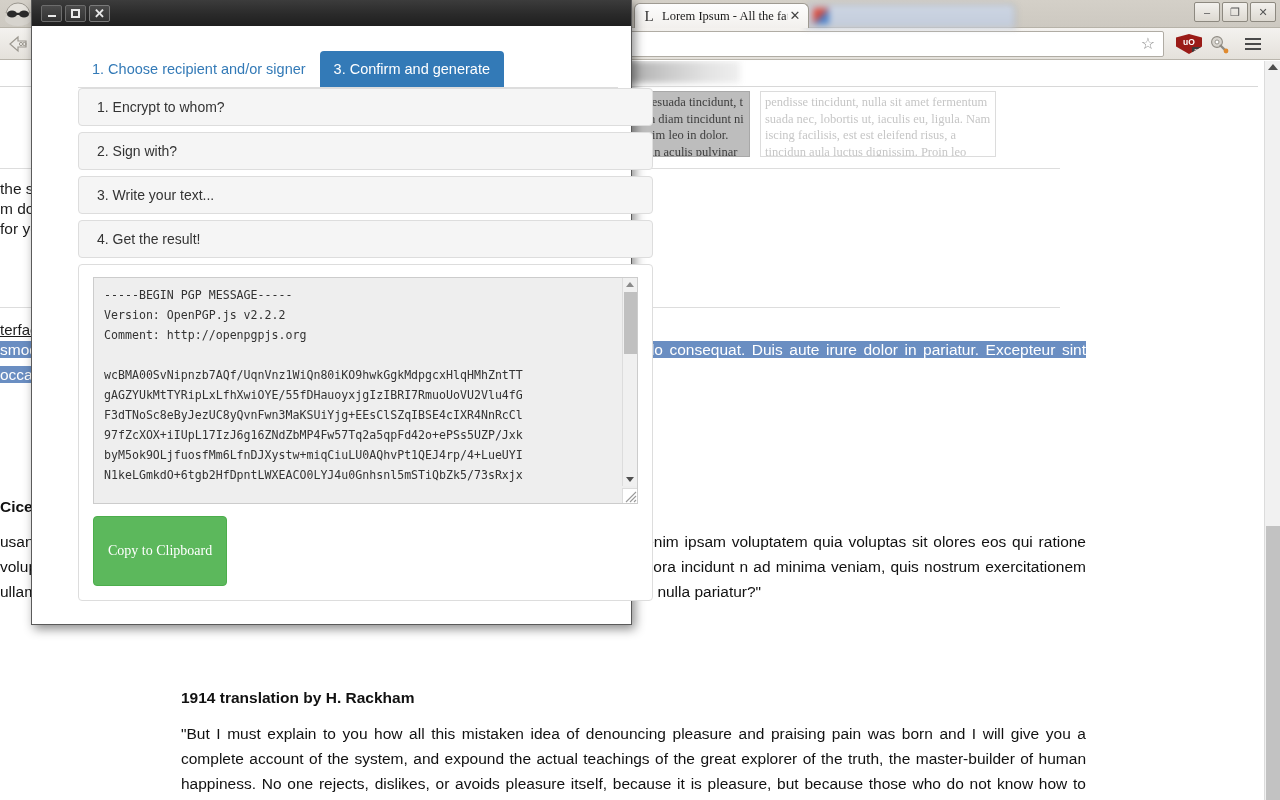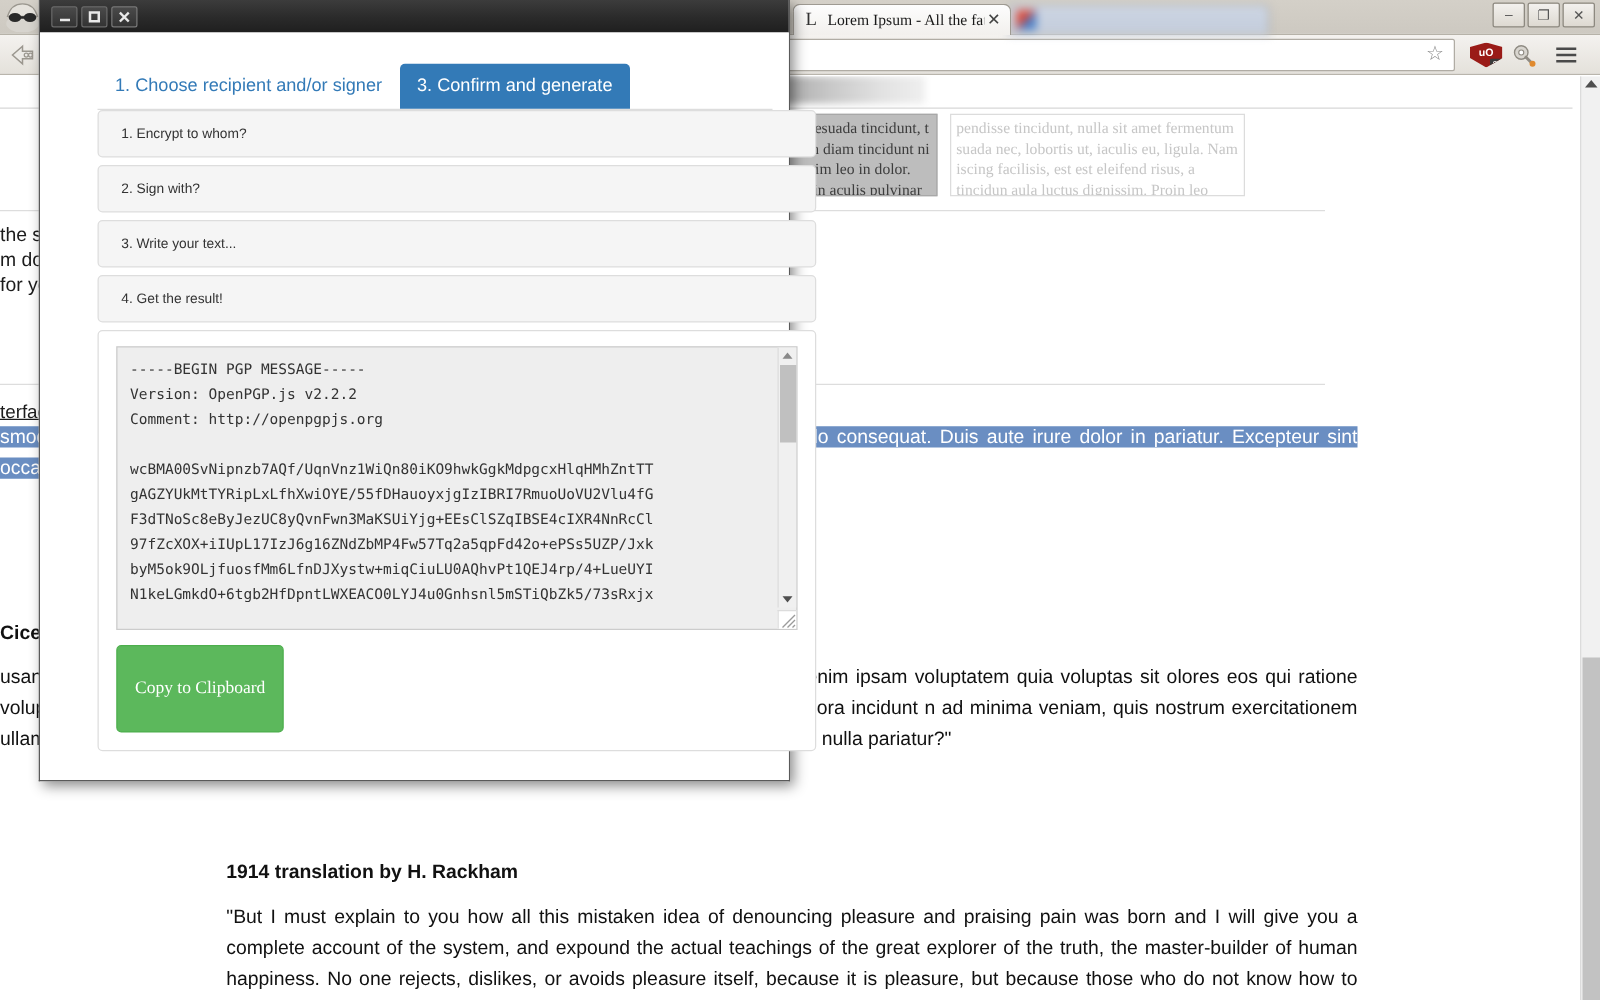--- a/index.html
+++ b/index.html
@@ -255,21 +255,21 @@
     border-radius: 4px 4px 0 0;
   }
   .tab-item.inactive { color: #337ab7; background: transparent; }
   .tab-item.active { color: #ffffff; background: #337ab7; }
 
   .accordion { position: absolute; left: 46px; top: 62px; width: 575px; }
   .acc-header {
     height: 38px; margin-bottom: 6px;
     background: #f5f5f5; border: 1px solid #dddddd; border-radius: 4px;
     display: flex; align-items: center; padding-left: 18px;
-    font-size: 11px; color: #333333;
+    font-size: 14px; color: #333333;
   }
   .acc-panel {
     border: 1px solid #dddddd; border-radius: 4px; background: #fff;
     padding: 12px 14px 14px 14px;
   }
 
   .pgp-wrap { position: relative; }
   .pgp-text {
     width: 100%; height: 227px;
     background: #eeeeee; border: 1px solid #cccccc;

